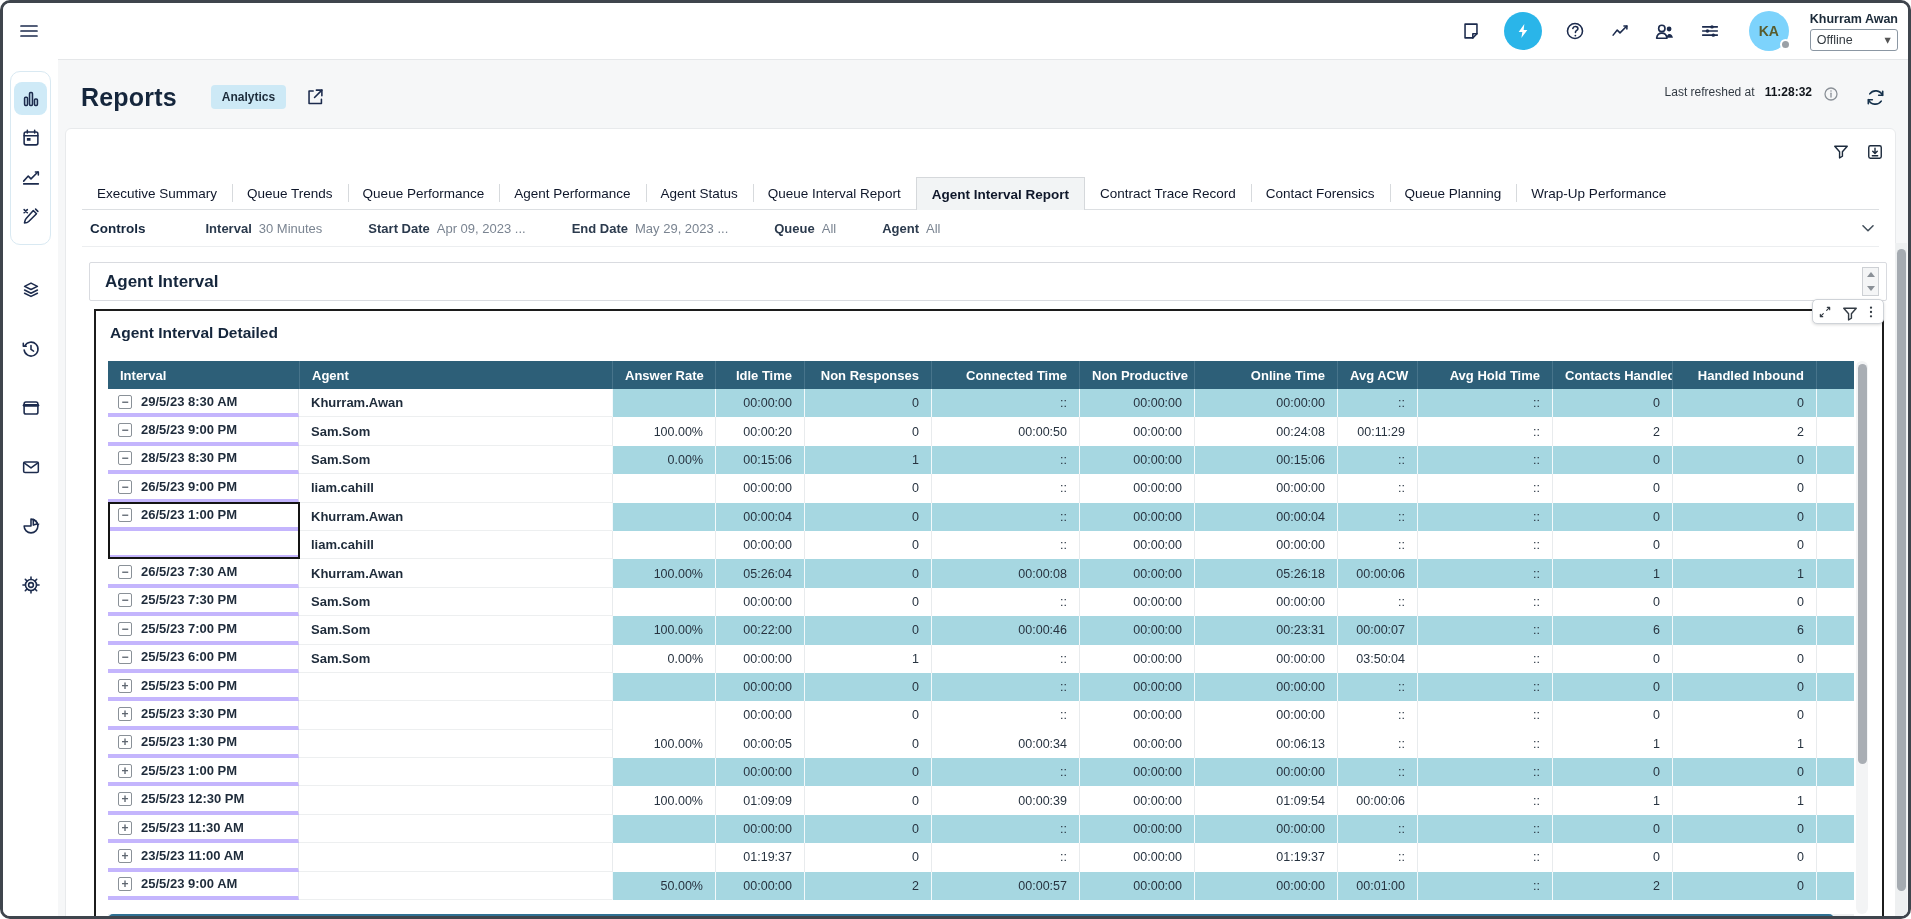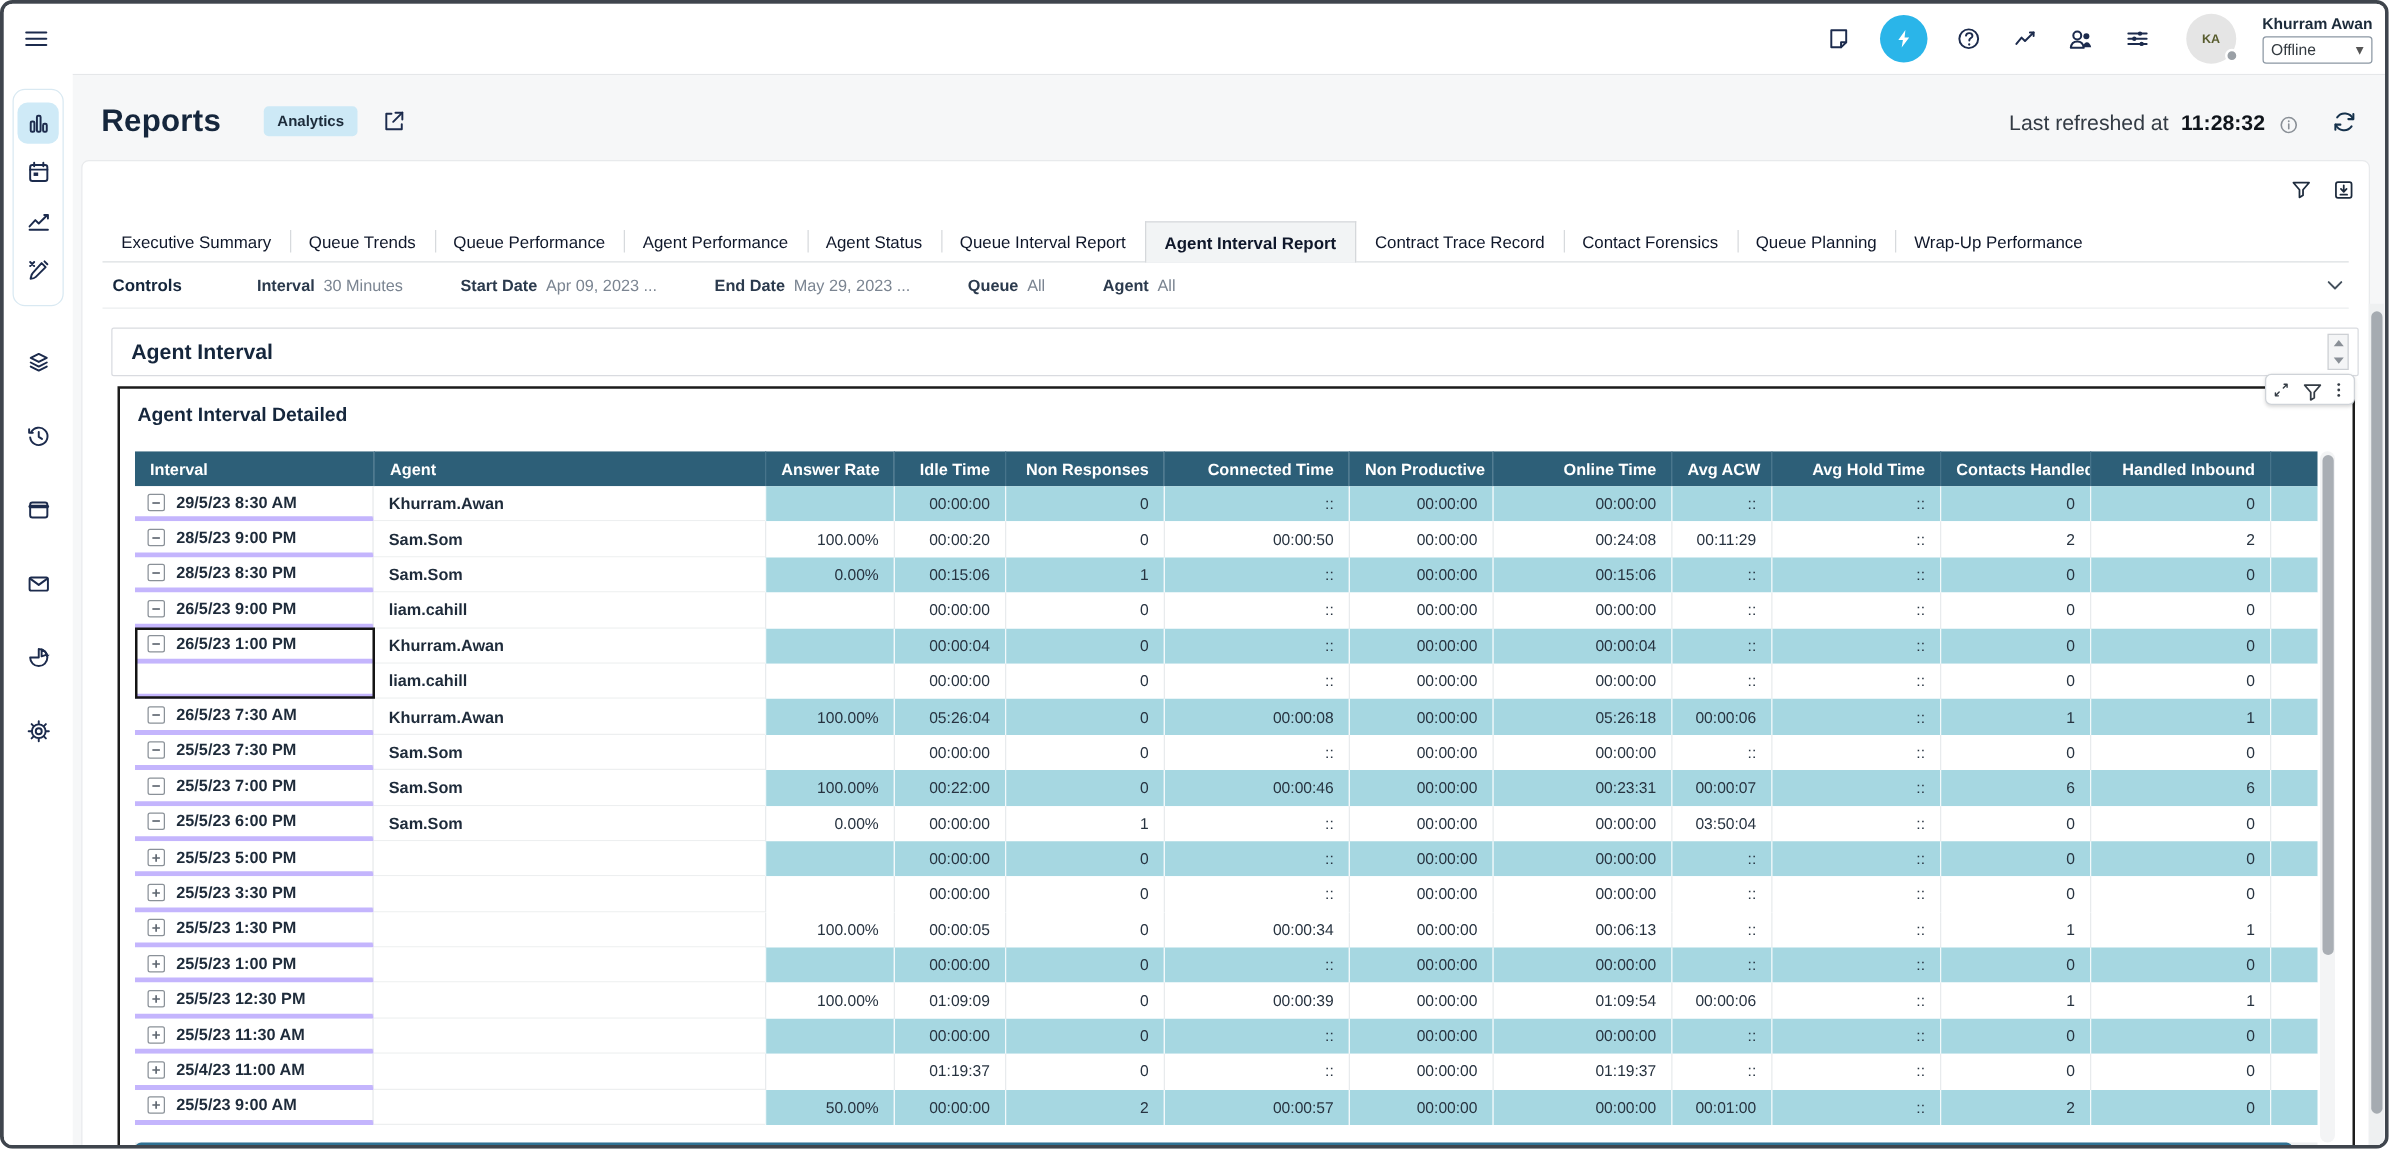--- a/index.html
+++ b/index.html
@@ -7,21 +7,21 @@
   *{box-sizing:border-box;}
   .window{position:relative;width:1911px;height:919px;border:3px solid #3f454d;border-radius:10px;
     overflow:hidden;background:#fff;}
   
   .topbar{position:absolute;left:0;top:0;right:0;height:56px;background:#fff;z-index:5;}
   .hamburger{position:absolute;left:14px;top:16px;width:24px;height:24px;border:none;background:none;cursor:pointer;color:#1c2b4d;padding:0;}
   .topbar-right{position:absolute;right:10px;top:0;height:56px;display:flex;align-items:center;gap:21px;}
   .tb-icon{width:24px;height:24px;color:#1c2b4d;background:none;border:none;padding:0;display:flex;align-items:center;justify-content:center;}
   .tb-circle{width:38px;height:38px;border-radius:50%;background:#2ab5e9;display:flex;align-items:center;justify-content:center;border:none;padding:0;}
   .avatar-wrap{position:relative;width:40px;height:40px;margin-left:6px;}
-  .avatar{width:40px;height:40px;border-radius:50%;background:#e5e5e5;color:#585c2e;font-weight:700;font-size:10px;
+  .avatar{width:40px;height:40px;border-radius:50%;background:#7dd3fc;color:#585c2e;font-weight:700;font-size:14px;
     display:flex;align-items:center;justify-content:center;}
   .status-dot{position:absolute;right:-2px;bottom:1px;width:11px;height:11px;border-radius:50%;background:#9aa0a6;border:2px solid #fff;}
   .user-col{display:flex;flex-direction:column;gap:3px;align-items:flex-start;}
   .user-name{font-size:12.5px;font-weight:700;color:#1c2b3a;}
   .status-select{width:88px;height:22px;border:1px solid #8b97a3;border-radius:3px;background:#fff;color:#333a40;
     font-size:12.5px;display:flex;align-items:center;justify-content:space-between;padding:0 6px;cursor:pointer;}
   .status-select .chev{color:#555;}
   
   .sidebar{position:absolute;left:0;top:56px;bottom:0;width:55px;background:#fff;z-index:4;}
   .side-group{position:absolute;left:7px;top:12px;width:41px;border:1px solid #d9e9f2;border-radius:10px;padding:4px 0 6px;background:#fff;}
@@ -31,21 +31,21 @@
   .side-list{position:absolute;left:7px;top:188px;width:41px;}
   .side-list .side-item{margin:26px auto;}
   .side-item svg{width:22px;height:22px;}
   
   .main{position:absolute;left:55px;top:56px;right:0;bottom:0;background:#f6f7f8;border-top:1px solid #e5e7e9;}
   .page-head{position:absolute;left:23px;top:12px;right:20px;height:50px;display:flex;align-items:center;}
   .page-title{font-size:25px;font-weight:700;color:#15263c;letter-spacing:.2px;}
   .badge{margin-left:34px;background:#cde9f6;color:#1c2b3a;font-size:12px;font-weight:700;
     padding:5px 11px;border-radius:4px;}
   .ext-btn{margin-left:18px;background:none;border:none;color:#1c2b4d;width:24px;height:24px;padding:0;cursor:pointer;}
-  .refresh-cluster{margin-left:auto;display:flex;align-items:flex-end;gap:10px;color:#333b44;font-size:17px;}
+  .refresh-cluster{margin-left:auto;display:flex;align-items:flex-start;gap:10px;color:#333b44;font-size:12px;}
   .refresh-time{font-weight:700;color:#10151b;}
   .info-ic{color:#8a9097;width:18px;height:18px;}
   .refresh-btn{background:none;border:none;color:#16324c;width:24px;height:24px;padding:0;margin-left:14px;cursor:pointer;}
   
   .card{position:absolute;left:7px;top:68px;right:12px;bottom:-12px;background:#fff;border:1px solid #e8eaec;border-radius:6px 6px 0 0;}
   .card-tools{position:absolute;top:12px;right:8px;display:flex;gap:12px;z-index:3;}
   .card-tools .tool{width:22px;height:22px;color:#1d2b3d;background:none;border:none;padding:0;cursor:pointer;}
   
   .tabs{position:absolute;left:16px;right:16px;top:48px;height:33px;display:flex;align-items:stretch;border-bottom:1px solid #dcdfe2;}
   .tab{position:relative;display:flex;align-items:center;padding:0 15px;font-size:13.5px;color:#0f172a;cursor:pointer;white-space:nowrap;}
@@ -650,21 +650,21 @@
                   <td class="num">::</td>
                   <td class="num">00:00:00</td>
                   <td class="num">00:00:00</td>
                   <td class="num">::</td>
                   <td class="num">::</td>
                   <td class="num">0</td>
                   <td class="num">0</td>
                   <td class="num"></td>
                 </tr>
                 <tr class="white">
-                  <td class="c0"><span class="xp">+</span><span>25/4/23 11:00 AM</span></td>
+                  <td class="c0"><span class="xp">+</span><span>23/5/23 11:00 AM</span></td>
                   <td class="c1"></td>
                   <td class="num"></td>
                   <td class="num">01:19:37</td>
                   <td class="num">0</td>
                   <td class="num">::</td>
                   <td class="num">00:00:00</td>
                   <td class="num">01:19:37</td>
                   <td class="num">::</td>
                   <td class="num">::</td>
                   <td class="num">0</td>

